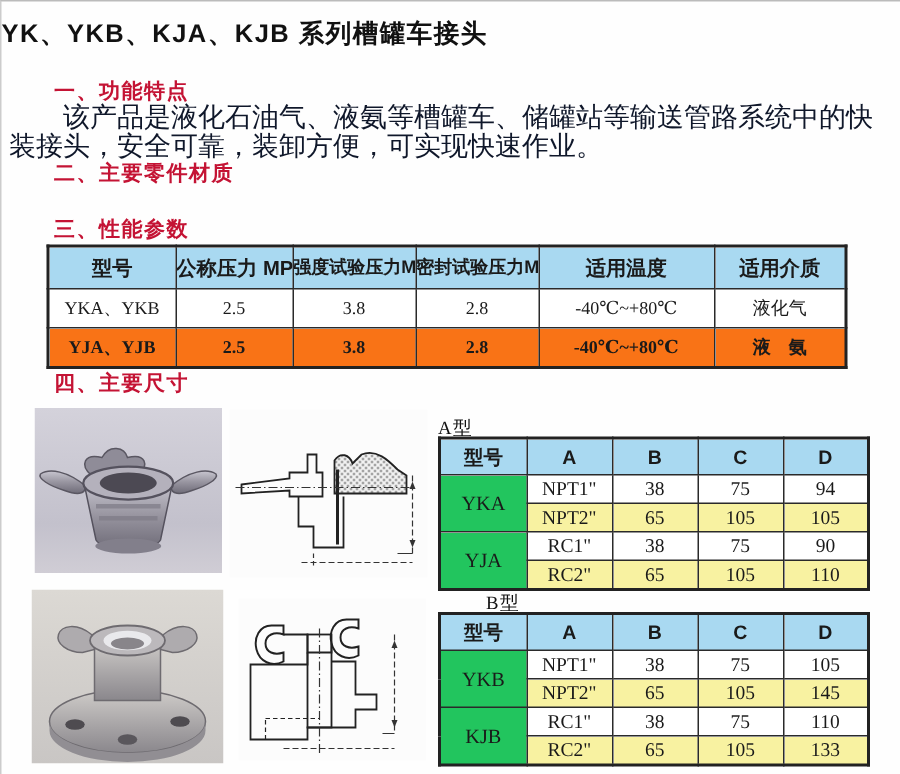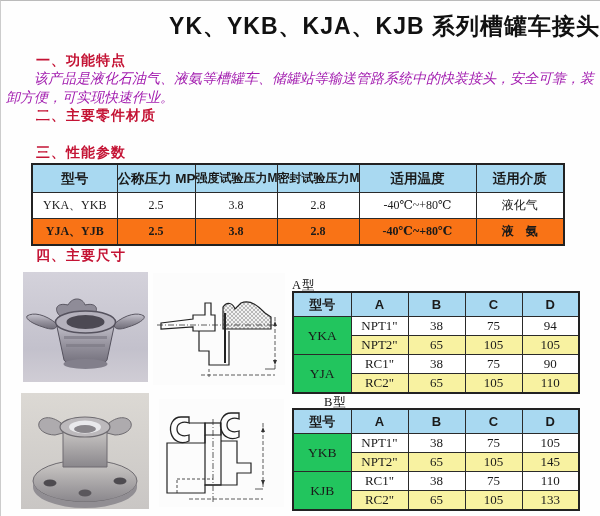--- a/index.html
+++ b/index.html
@@ -4,34 +4,34 @@
 <style>
   html,body{margin:0;padding:0;background:#e8e8e8;}
   .page{
     position:relative;width:600px;height:516px;margin:0 auto;
     background:#fefefe;overflow:hidden;
     font-family:"Liberation Sans","DejaVu Sans",sans-serif;color:#1a1a1a;
     border-top:1px solid #bbb;border-left:1px solid #ccc;
     box-sizing:border-box;
   }
   .title{
-    position:absolute;left:0;top:10px;width:100%;text-align:right;
-    font-size:23px;font-weight:bold;letter-spacing:1px;color:#111;
+    position:absolute;left:0;top:10px;width:100%;text-align:left;
+    font-size:17px;font-weight:bold;letter-spacing:1px;color:#111;
   }
   .sec-heading{
     position:absolute;font-size:14px;font-weight:bold;color:#c41334;
     letter-spacing:1px;white-space:nowrap;
   }
   .h1{left:35px;top:51px}
   .h2{left:35px;top:106px}
   .h3{left:35px;top:143px}
   .h4{left:35px;top:246px}
   .para{
     position:absolute;left:5px;top:68px;width:590px;
-    font-size:14px;line-height:19px;text-indent:2em;color:#a21caf;font-style:italic;
+    font-size:18px;line-height:19px;text-indent:2em;color:#0f172a;
   }
   .materials{
     position:absolute;left:38px;top:124px;font-size:14px;color:#1a1a1a;white-space:nowrap;
   }
   .materials .gap{display:inline-block;width:40px;}
   table{border-collapse:collapse;table-layout:fixed;}
   td,th{
     border:1px solid #2a2a2a;padding:0;text-align:center;vertical-align:middle;
     font-weight:normal;overflow:hidden;white-space:nowrap;
   }

